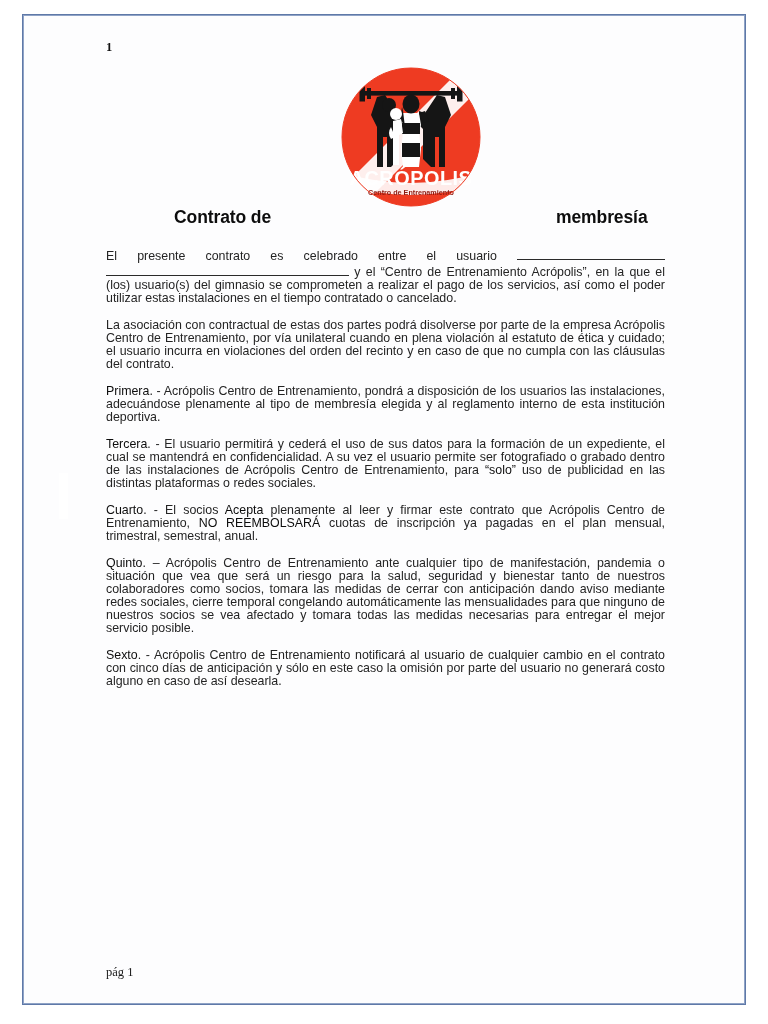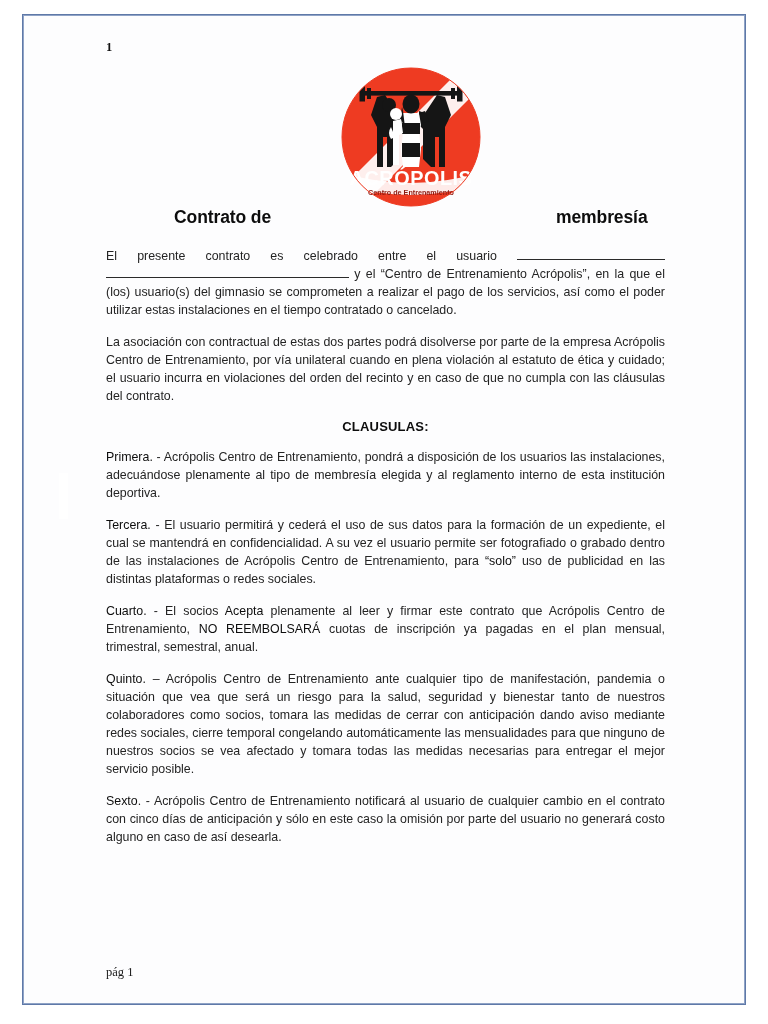--- a/index.html
+++ b/index.html
@@ -88,21 +88,21 @@
   
   .body-block {
     position: absolute;
     left: 0;
     top: 206px;
     width: 559px;
   }
   p.para {
     margin: 0 0 14px 0;
     font-size: 12.4px;
-    line-height: 18px;
+    line-height: 13px;
     text-align: justify;
     text-justify: inter-word;
     color: #242424;
     font-family: "Liberation Sans", sans-serif;
   }
   p.para:last-child { margin-bottom: 7px; }
   p.para b { font-weight: normal; color: #0d0d0d; }
 
   .fill-line {
     display: inline-block;
@@ -211,21 +211,20 @@
       <p class="para">
         <span>El presente contrato es celebrado entre el usuario</span>
         <span class="fill-line fill-1"></span>
         <span class="fill-line fill-2"></span>
         <span>y el “Centro de Entrenamiento Acrópolis”, en la que el (los) usuario(s) del gimnasio se comprometen a realizar el pago de los servicios, así como el poder utilizar estas instalaciones en el tiempo contratado o cancelado.</span>
       </p>
 
       <p class="para">La asociación con contractual de estas dos partes podrá disolverse por parte de la empresa Acrópolis Centro de Entrenamiento, por vía unilateral cuando en plena violación al estatuto de ética y cuidado; el usuario incurra en violaciones del orden del recinto y en caso de que no cumpla con las cláusulas del contrato.</p>
 
 
-      <p class="clausulas-head">CLAUSULAS:</p>
 
       <p class="para para-tight">
         <b>Primera</b><span>. - </span><span>Acrópolis Centro de Entrenamiento, pondrá a disposición de los usuarios las instalaciones, adecuándose plenamente al tipo de membresía elegida y al reglamento interno de esta institución deportiva.</span>
       </p>
 
 
       <p class="para para-tight">
         <b>Tercera</b><span>. - </span><span>El usuario permitirá y cederá el uso de sus datos para la formación de un expediente, el cual se mantendrá en confidencialidad. A su vez el usuario permite ser fotografiado o grabado dentro de las instalaciones de Acrópolis Centro de Entrenamiento, para </span><b>“solo”</b><span> uso de publicidad en las distintas plataformas o redes sociales.</span>
       </p>
 

